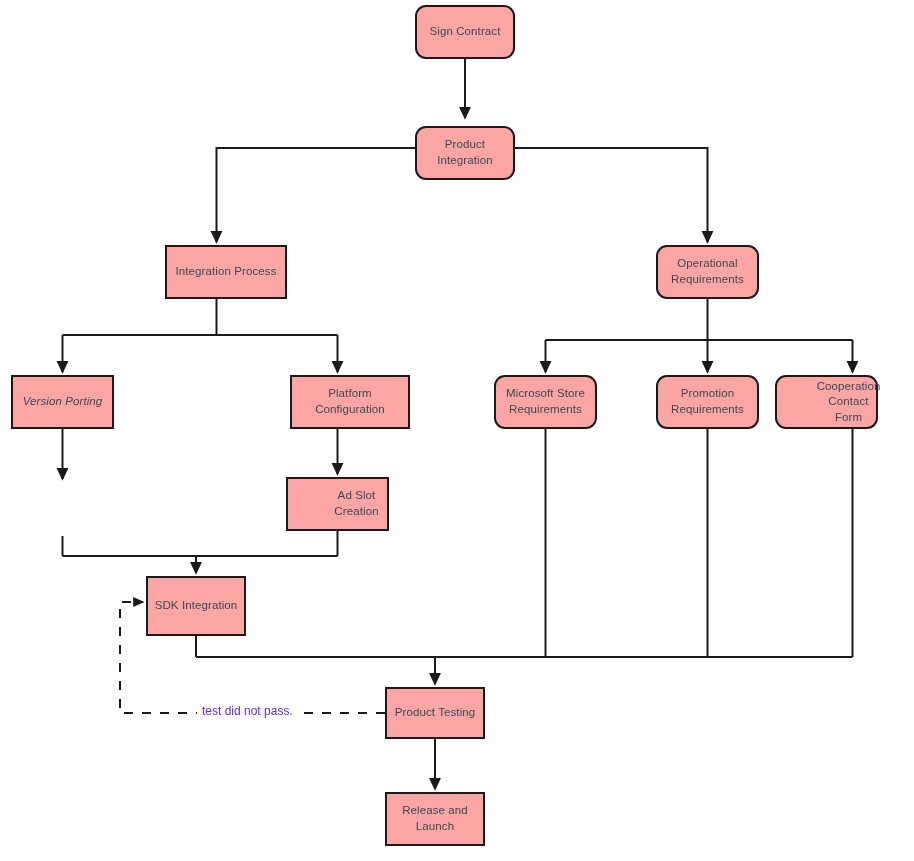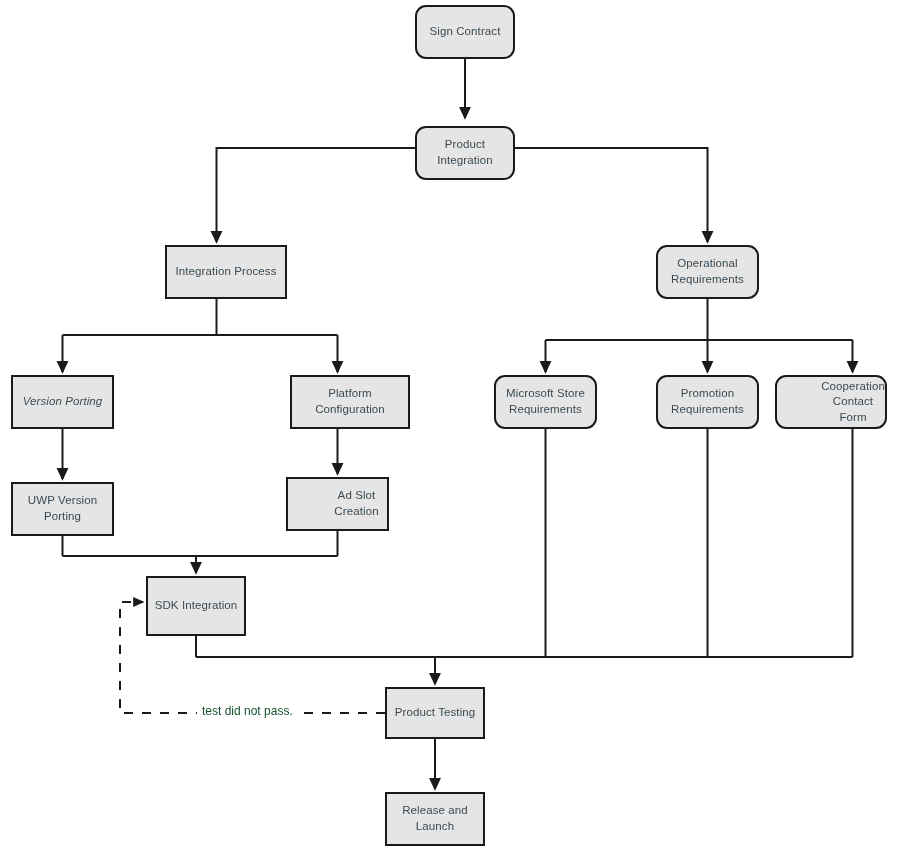--- a/index.html
+++ b/index.html
@@ -20,21 +20,21 @@
   #edges {
     position: absolute;
     left: 0;
     top: 0;
     width: 914px;
     height: 861px;
   }
   .node {
     position: absolute;
     box-sizing: border-box;
-    background: #e5e5e5;
+    background: #fca5a5;
     border: 2.2px solid #1a1a1a;
     display: flex;
     align-items: center;
     justify-content: center;
     text-align: center;
     color: #3b4a54;
     font-size: 11.5px;
     line-height: 1.35;
     letter-spacing: 0.1px;
     z-index: 3;
@@ -42,21 +42,21 @@
   .node.rounded {
     border-radius: 11px;
   }
   .node .label {
     padding: 0 6px;
     white-space: pre-line;
   }
   .edge-label {
     position: absolute;
     background: #ffffff;
-    color: #14532d;
+    color: #6d28d9;
     font-size: 12px;
     padding: 1px 5px;
     z-index: 4;
     white-space: nowrap;
   }
 </style>
 </head>
 <body>
 
 <div id="canvas">
@@ -144,28 +144,25 @@
   <div class="node rounded" style="left:494px; top:375px; width:103px; height:54px;">
     <span class="label">Microsoft Store
 Requirements</span>
   </div>
 
   <div class="node rounded" style="left:656px; top:375px; width:103px; height:54px;">
     <span class="label">Promotion
 Requirements</span>
   </div>
 
-  <div class="node rounded" style="left:775px; top:375px; width:112px; height:54px;padding-left:44px;">
+  <div class="node rounded" style="left:775px; top:375px; width:103px; height:54px;padding-left:44px;">
     <span class="label">Cooperation
 Contact Form</span>
   </div>
 
-  <div class="node" style="left:11px; top:482px; width:103px; height:54px;">
-    <span class="label">UWP Version Porting</span>
-  </div>
 
   <div class="node" style="left:286px; top:477px; width:103px; height:54px;padding-left:38px;">
     <span class="label">Ad Slot Creation</span>
   </div>
 
   <div class="node" style="left:146px; top:576px; width:100px; height:60px;">
     <span class="label">SDK Integration</span>
   </div>
 
   <div class="node" style="left:385px; top:687px; width:100px; height:52px;">

